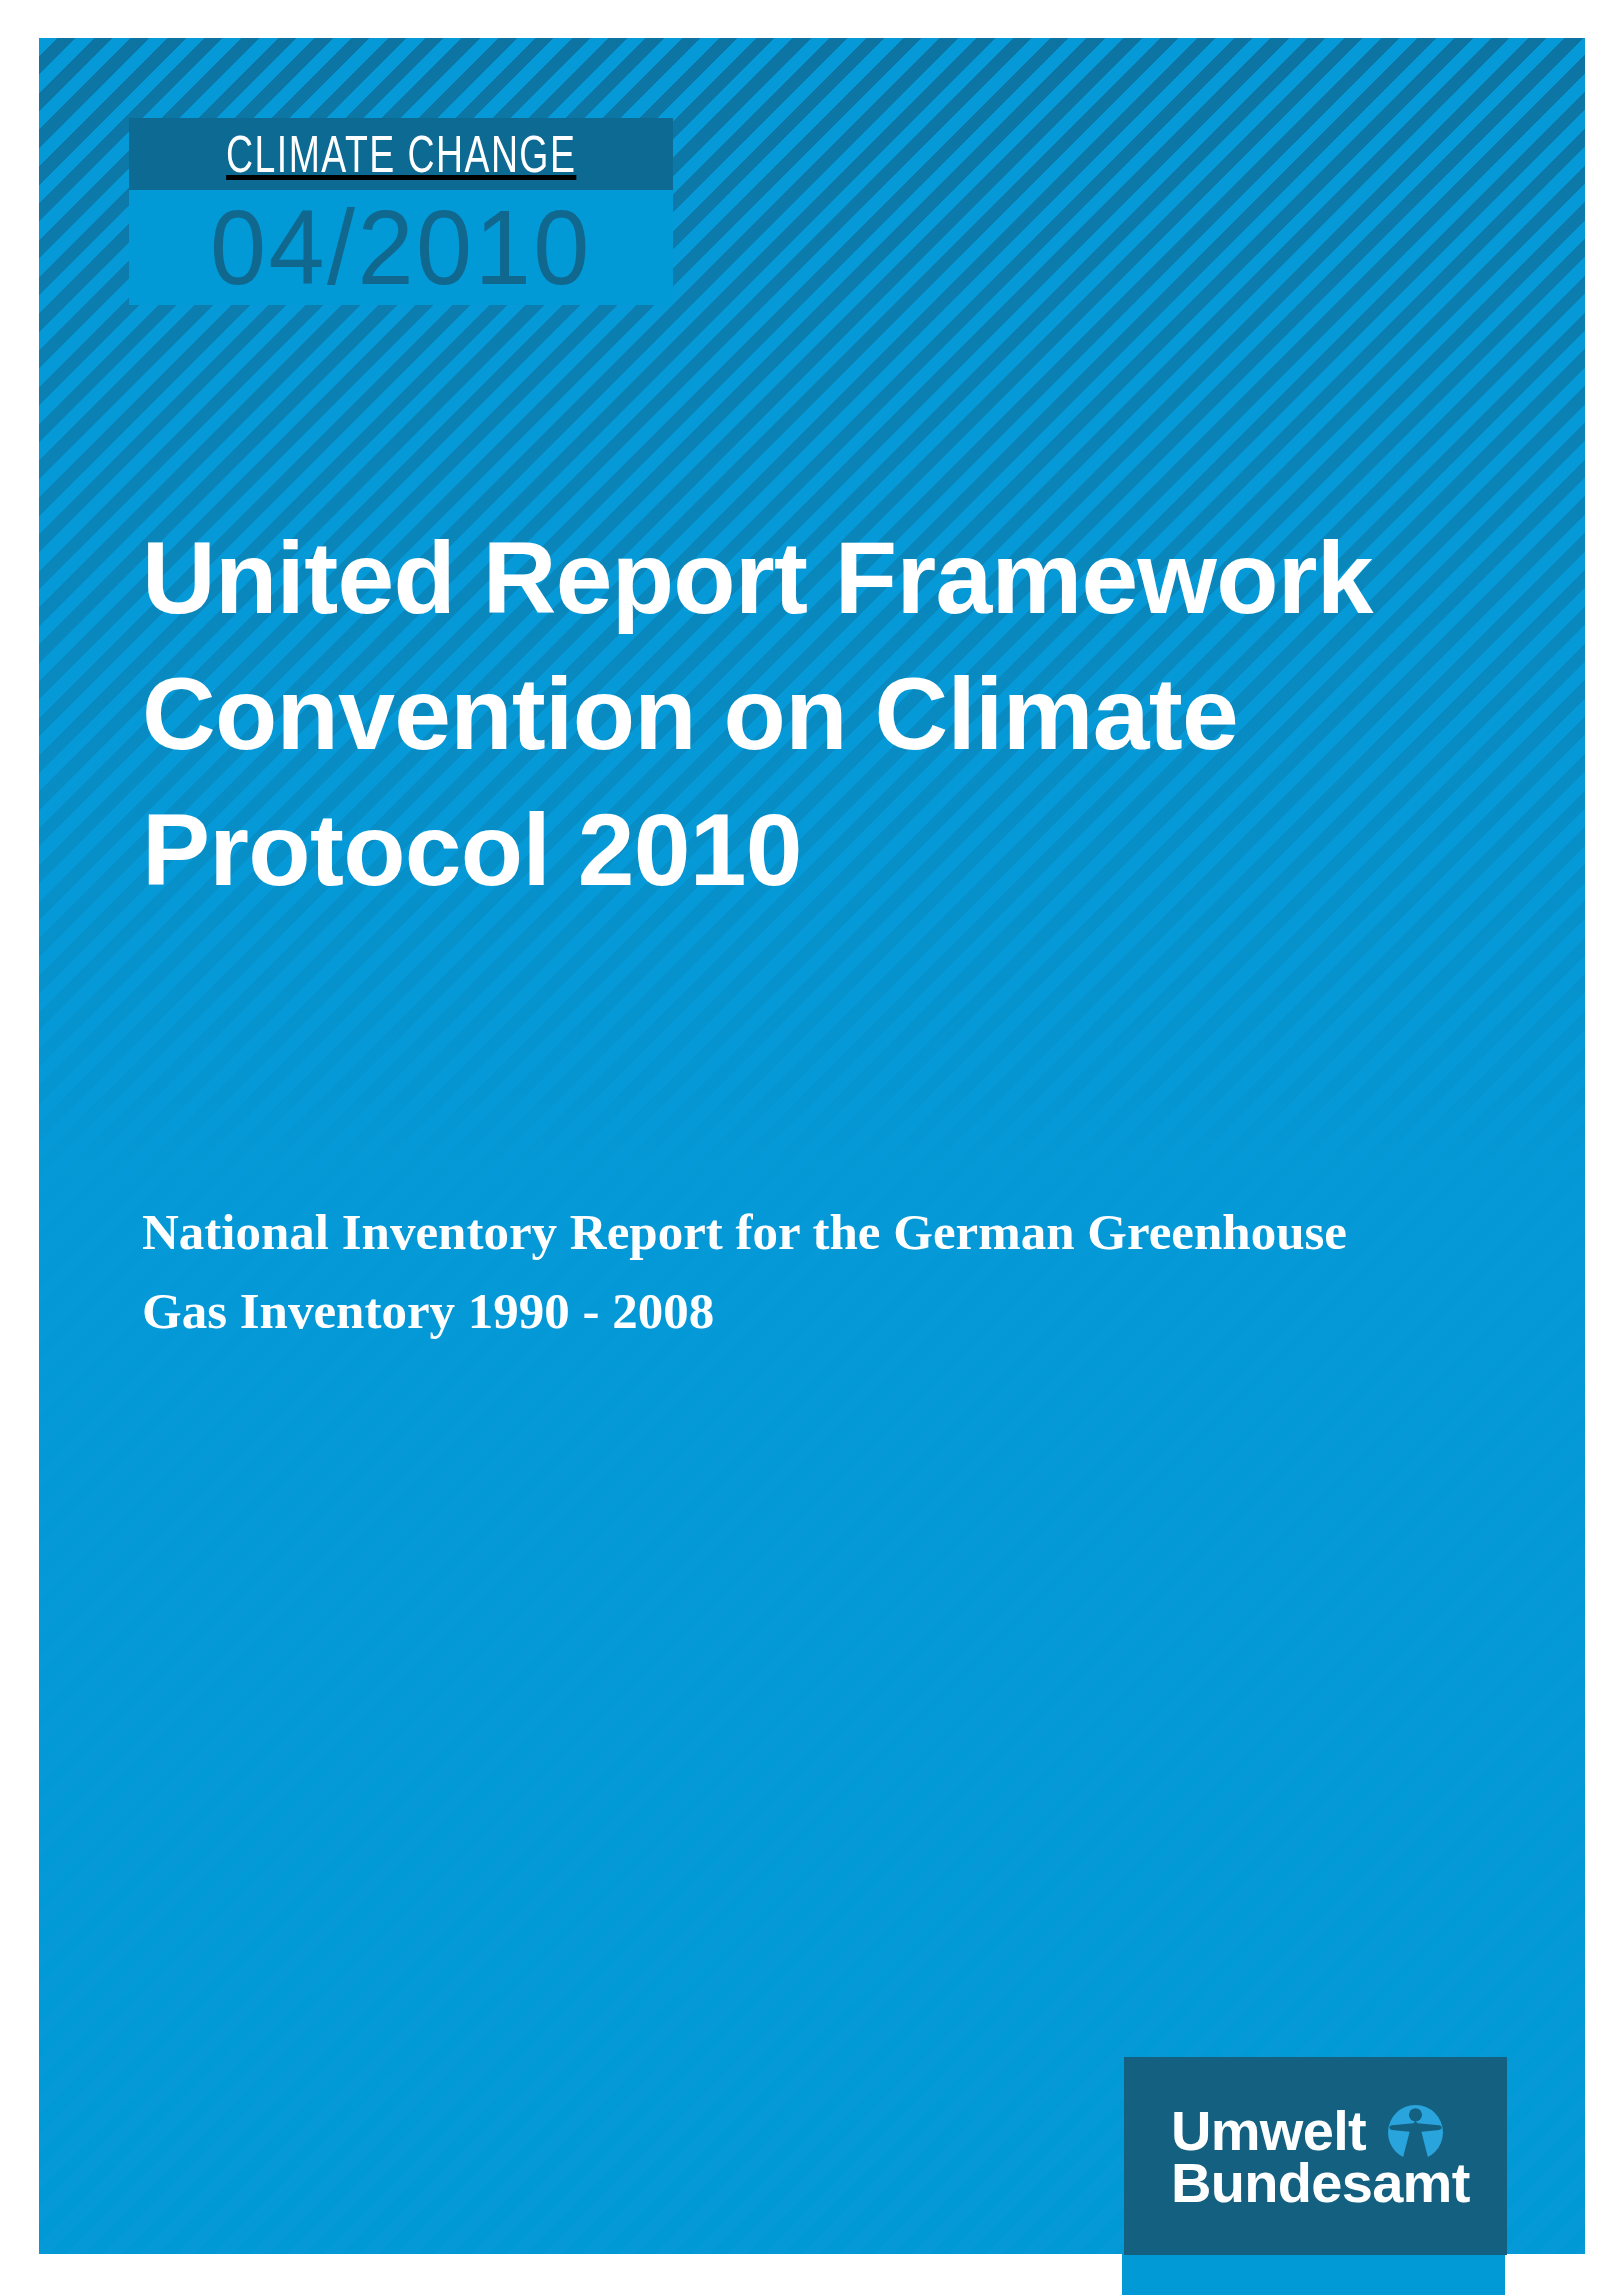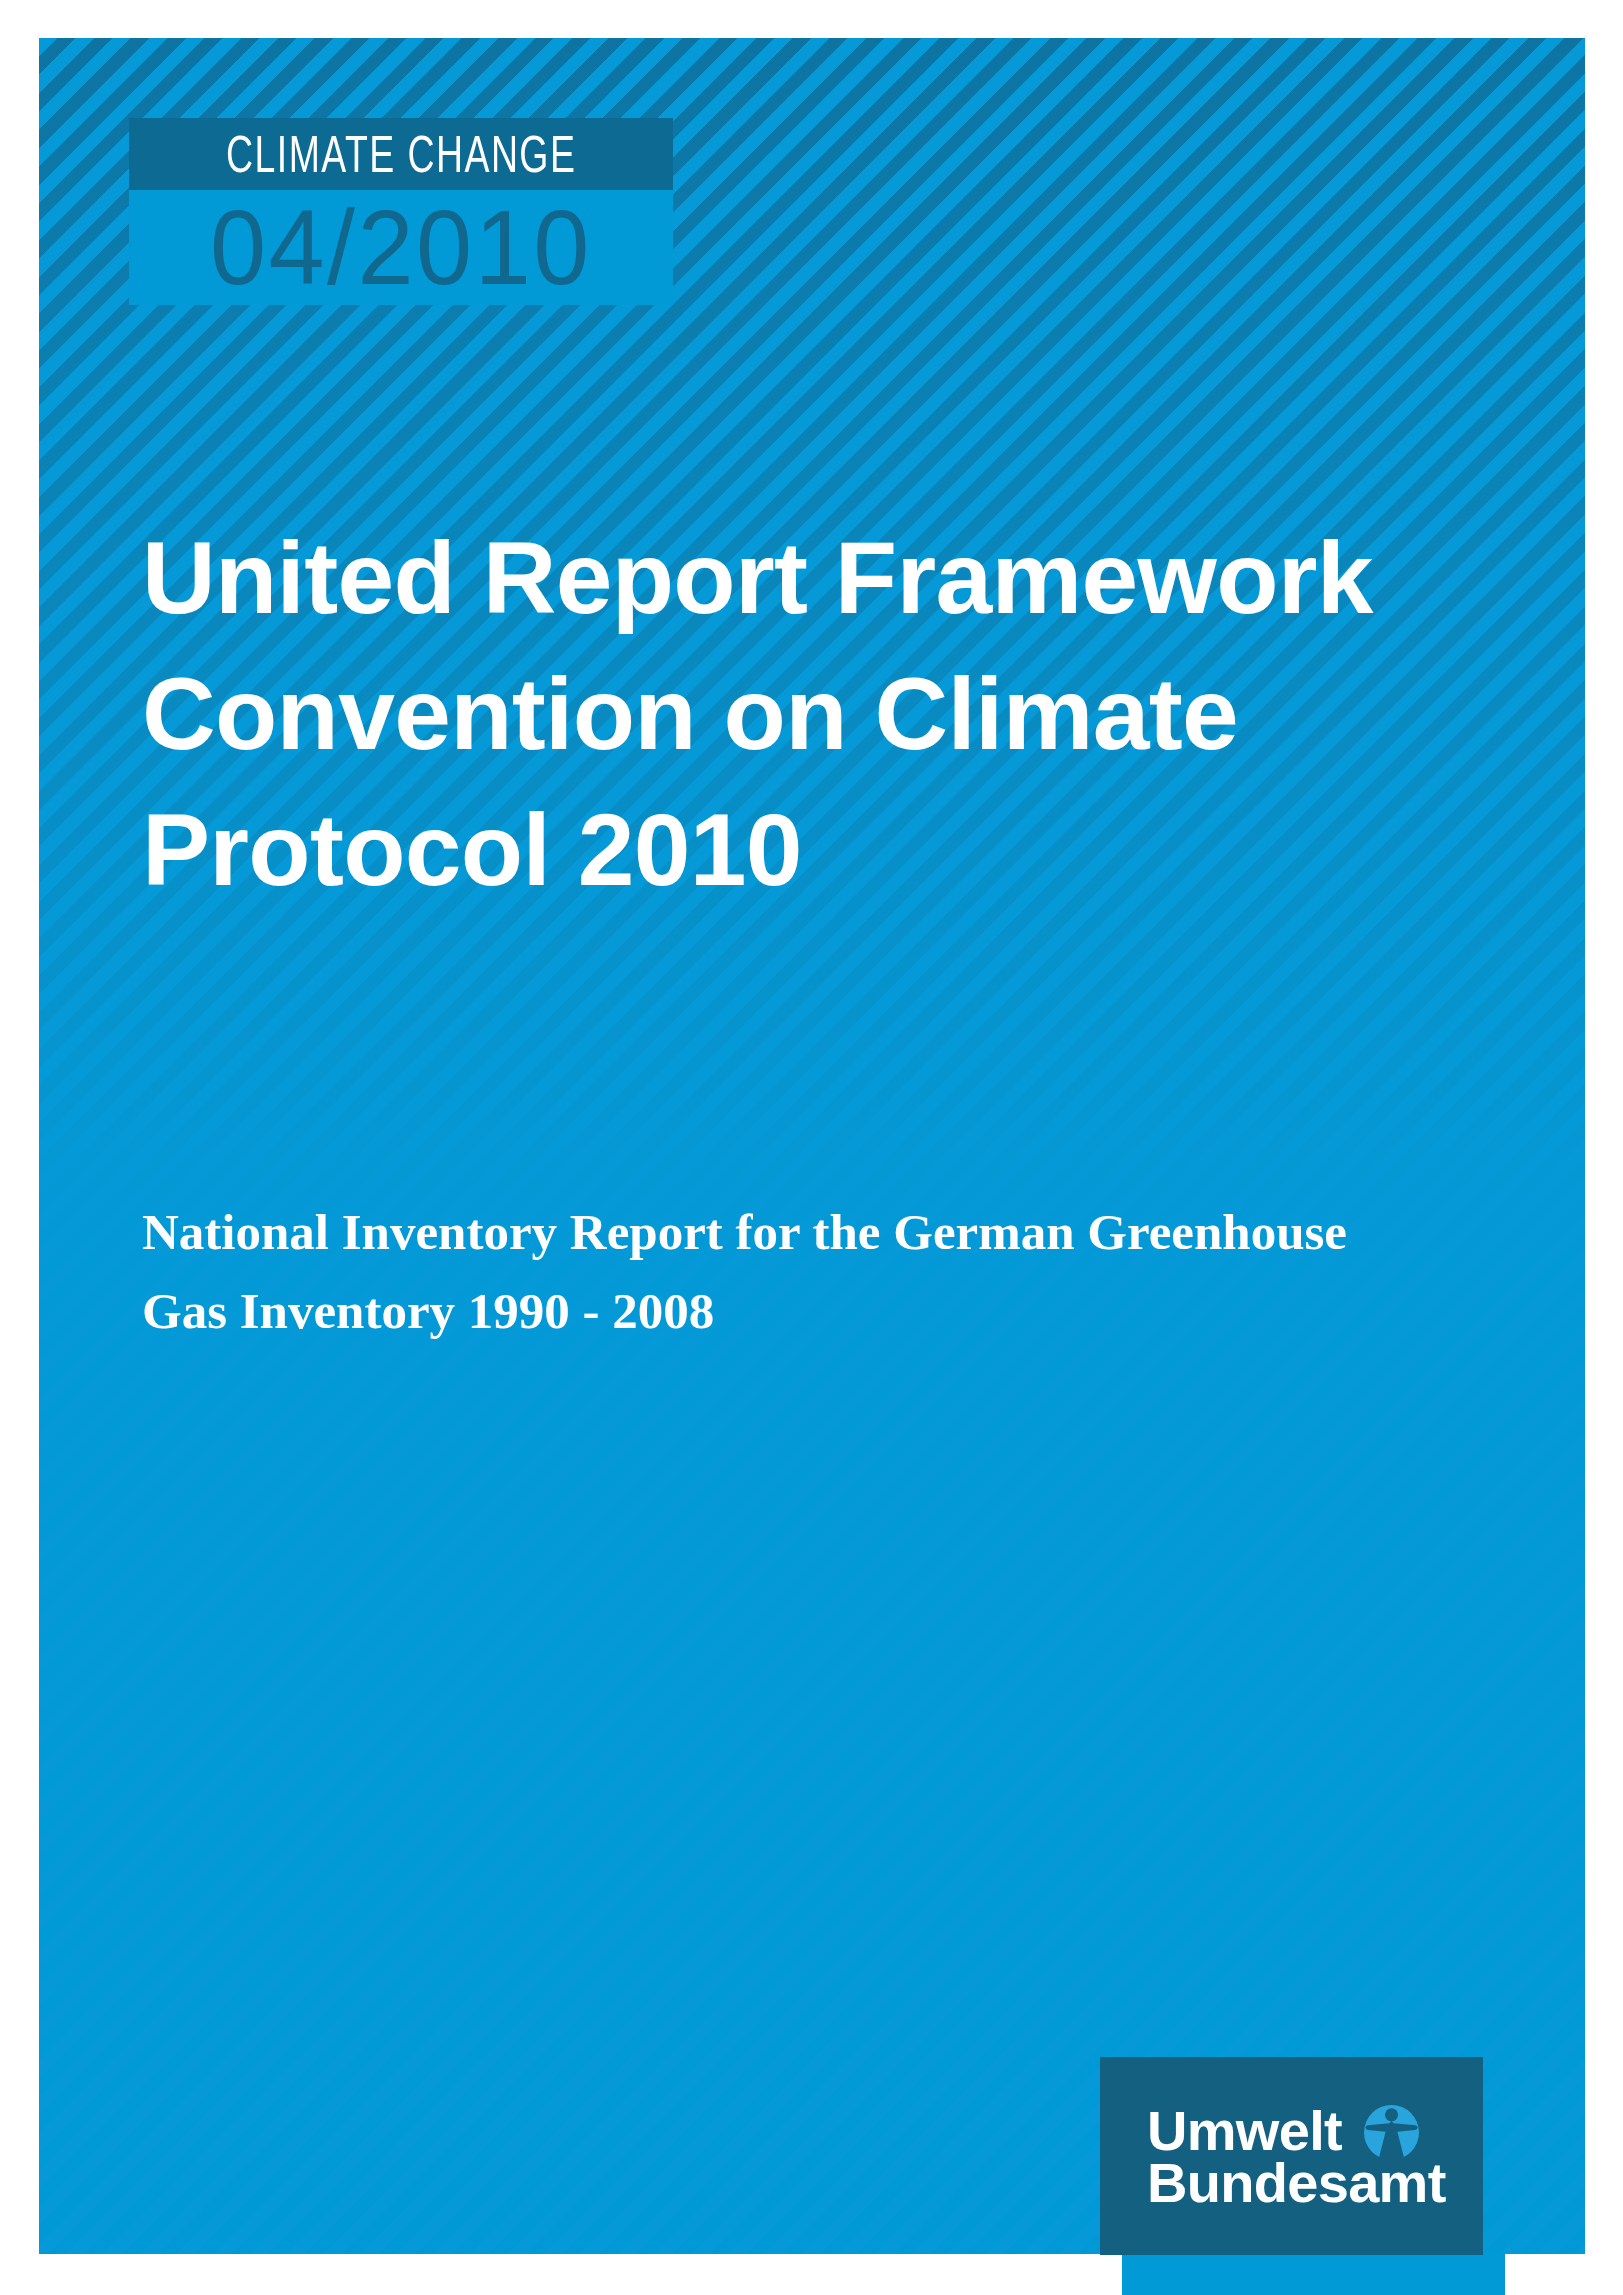--- a/index.html
+++ b/index.html
@@ -34,20 +34,21 @@
     left: 90px;
     top: 80px;
     width: 544px;
   }
   .series-banner {
     height: 72px;
     background: #0d6a93;
     display: flex;
     align-items: center;
     justify-content: center;
+    text-decoration: underline;
   }
   .series-banner .label {
     color: #ffffff;
     font-size: 52px;
     font-weight: 400;
     letter-spacing: 2px;
     white-space: nowrap;
     transform: scaleX(0.72);
     transform-origin: center;
   }
@@ -97,21 +98,21 @@
   .logo-tab {
     position: absolute;
     left: 1122px;
     top: 2254px;
     width: 383px;
     height: 41px;
     background: #0299d7;
   }
   .logo-box {
     position: absolute;
-    left: 1100px;
+    left: 1124px;
     top: 2057px;
     width: 383px;
     height: 198px;
     background: #136080;
     color: #ffffff;
   }
   .logo-text {
     position: absolute;
     left: 47px;
     top: 48px;

